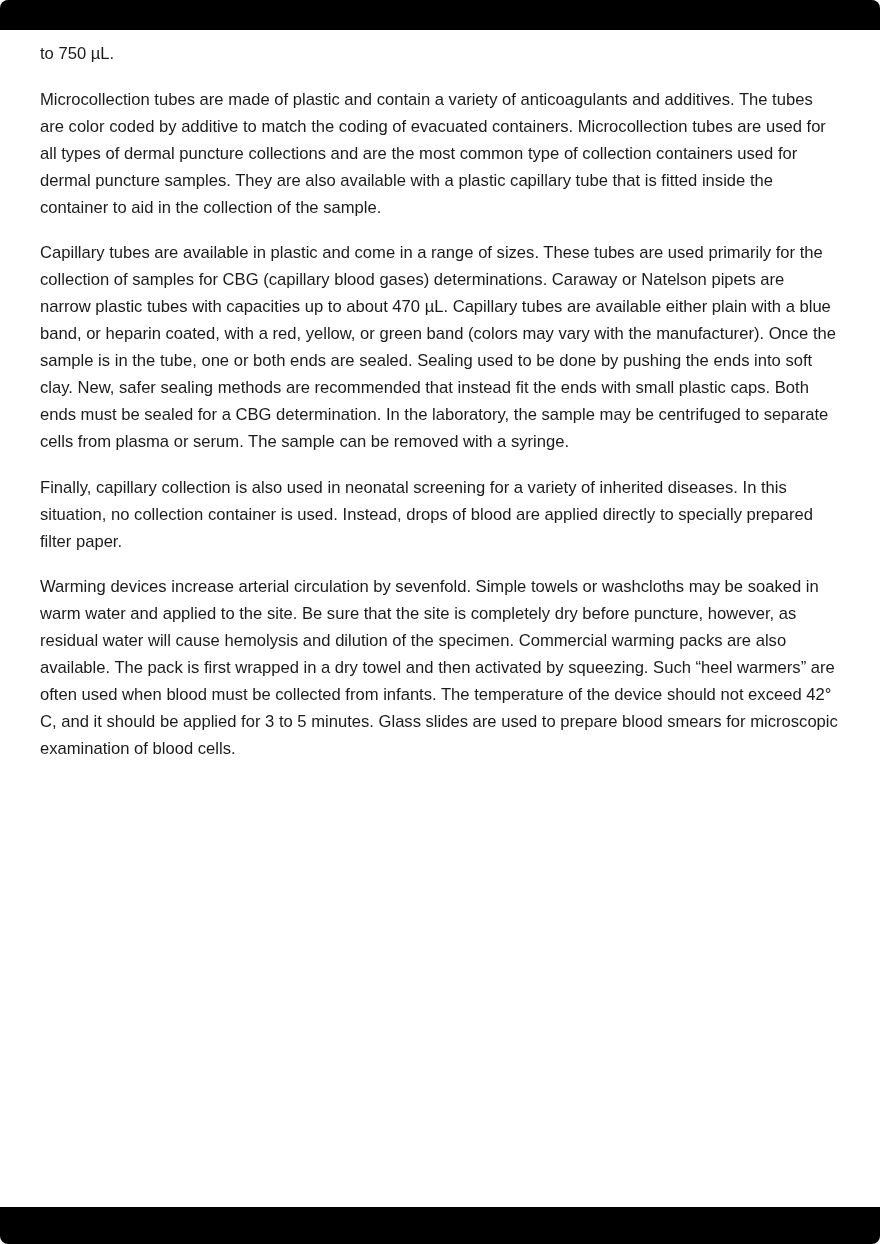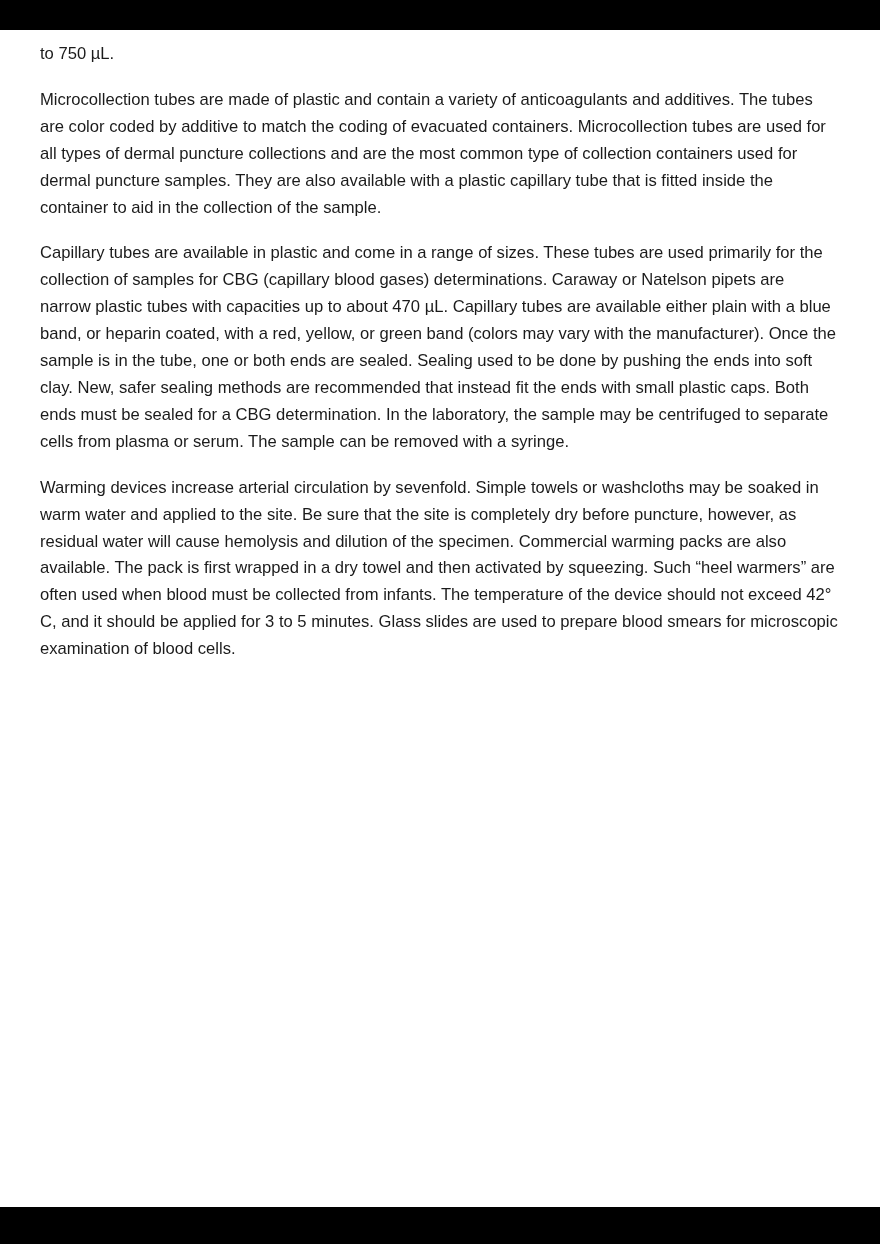--- a/index.html
+++ b/index.html
@@ -12,20 +12,21 @@
     font-family: "Liberation Sans", sans-serif;
     -webkit-font-smoothing: antialiased;
   }
   .page {
     position: relative;
     width: 880px;
     height: 1244px;
     background: #ffffff;
     overflow: hidden;
     box-sizing: border-box;
+    border-radius: 8px;
   }
   .letterbox {
     position: absolute;
     left: 0;
     width: 880px;
     background: #000000;
   }
   .letterbox-top {
     top: 0;
     height: 30px;
@@ -72,20 +73,21 @@
 
   <div class="content">
 
     <p class="body-text">to 750 µL.</p>
 
     <p class="body-text">Microcollection tubes are made of plastic and contain a variety of anticoagulants and additives. The tubes are color coded by additive to match the coding of evacuated containers. Microcollection tubes are used for all types of dermal puncture collections and are the most common type of collection containers used for dermal puncture samples. They are also available with a plastic capillary tube that is fitted inside the container to aid in the collection of the sample.</p>
 
     <p class="body-text">Capillary tubes are available in plastic and come in a range of sizes. These tubes are used primarily for the collection of samples for CBG (capillary blood gases) determinations. Caraway or Natelson pipets are narrow plastic tubes with capacities up to about 470 µL. Capillary tubes are available either plain with a blue band, or heparin coated, with a red, yellow, or green band (colors may vary with the manufacturer). Once the sample is in the tube, one or both ends are sealed. Sealing used to be done by pushing the ends into soft clay. New, safer sealing methods are recommended that instead fit the ends with small plastic caps. Both ends must be sealed for a CBG determination. In the laboratory, the sample may be centrifuged to separate cells from plasma or serum. The sample can be removed with a syringe.</p>
 
 
+    <p class="body-text">Finally, capillary collection is also used in neonatal screening for a variety of inherited diseases. In this situation, no collection container is used. Instead, drops of blood are applied directly to specially prepared filter paper.</p>
 
 
 
     <p class="body-text">Warming devices increase arterial circulation by sevenfold. Simple towels or washcloths may be soaked in warm water and applied to the site. Be sure that the site is completely dry before puncture, however, as residual water will cause hemolysis and dilution of the specimen. Commercial warming packs are also available. The pack is first wrapped in a dry towel and then activated by squeezing. Such “heel warmers” are often used when blood must be collected from infants. The temperature of the device should not exceed 42° C, and it should be applied for 3 to 5 minutes. Glass slides are used to prepare blood smears for microscopic examination of blood cells.</p>
 
   </div>
 
   <div class="letterbox letterbox-bottom"></div>
 
 </div>

